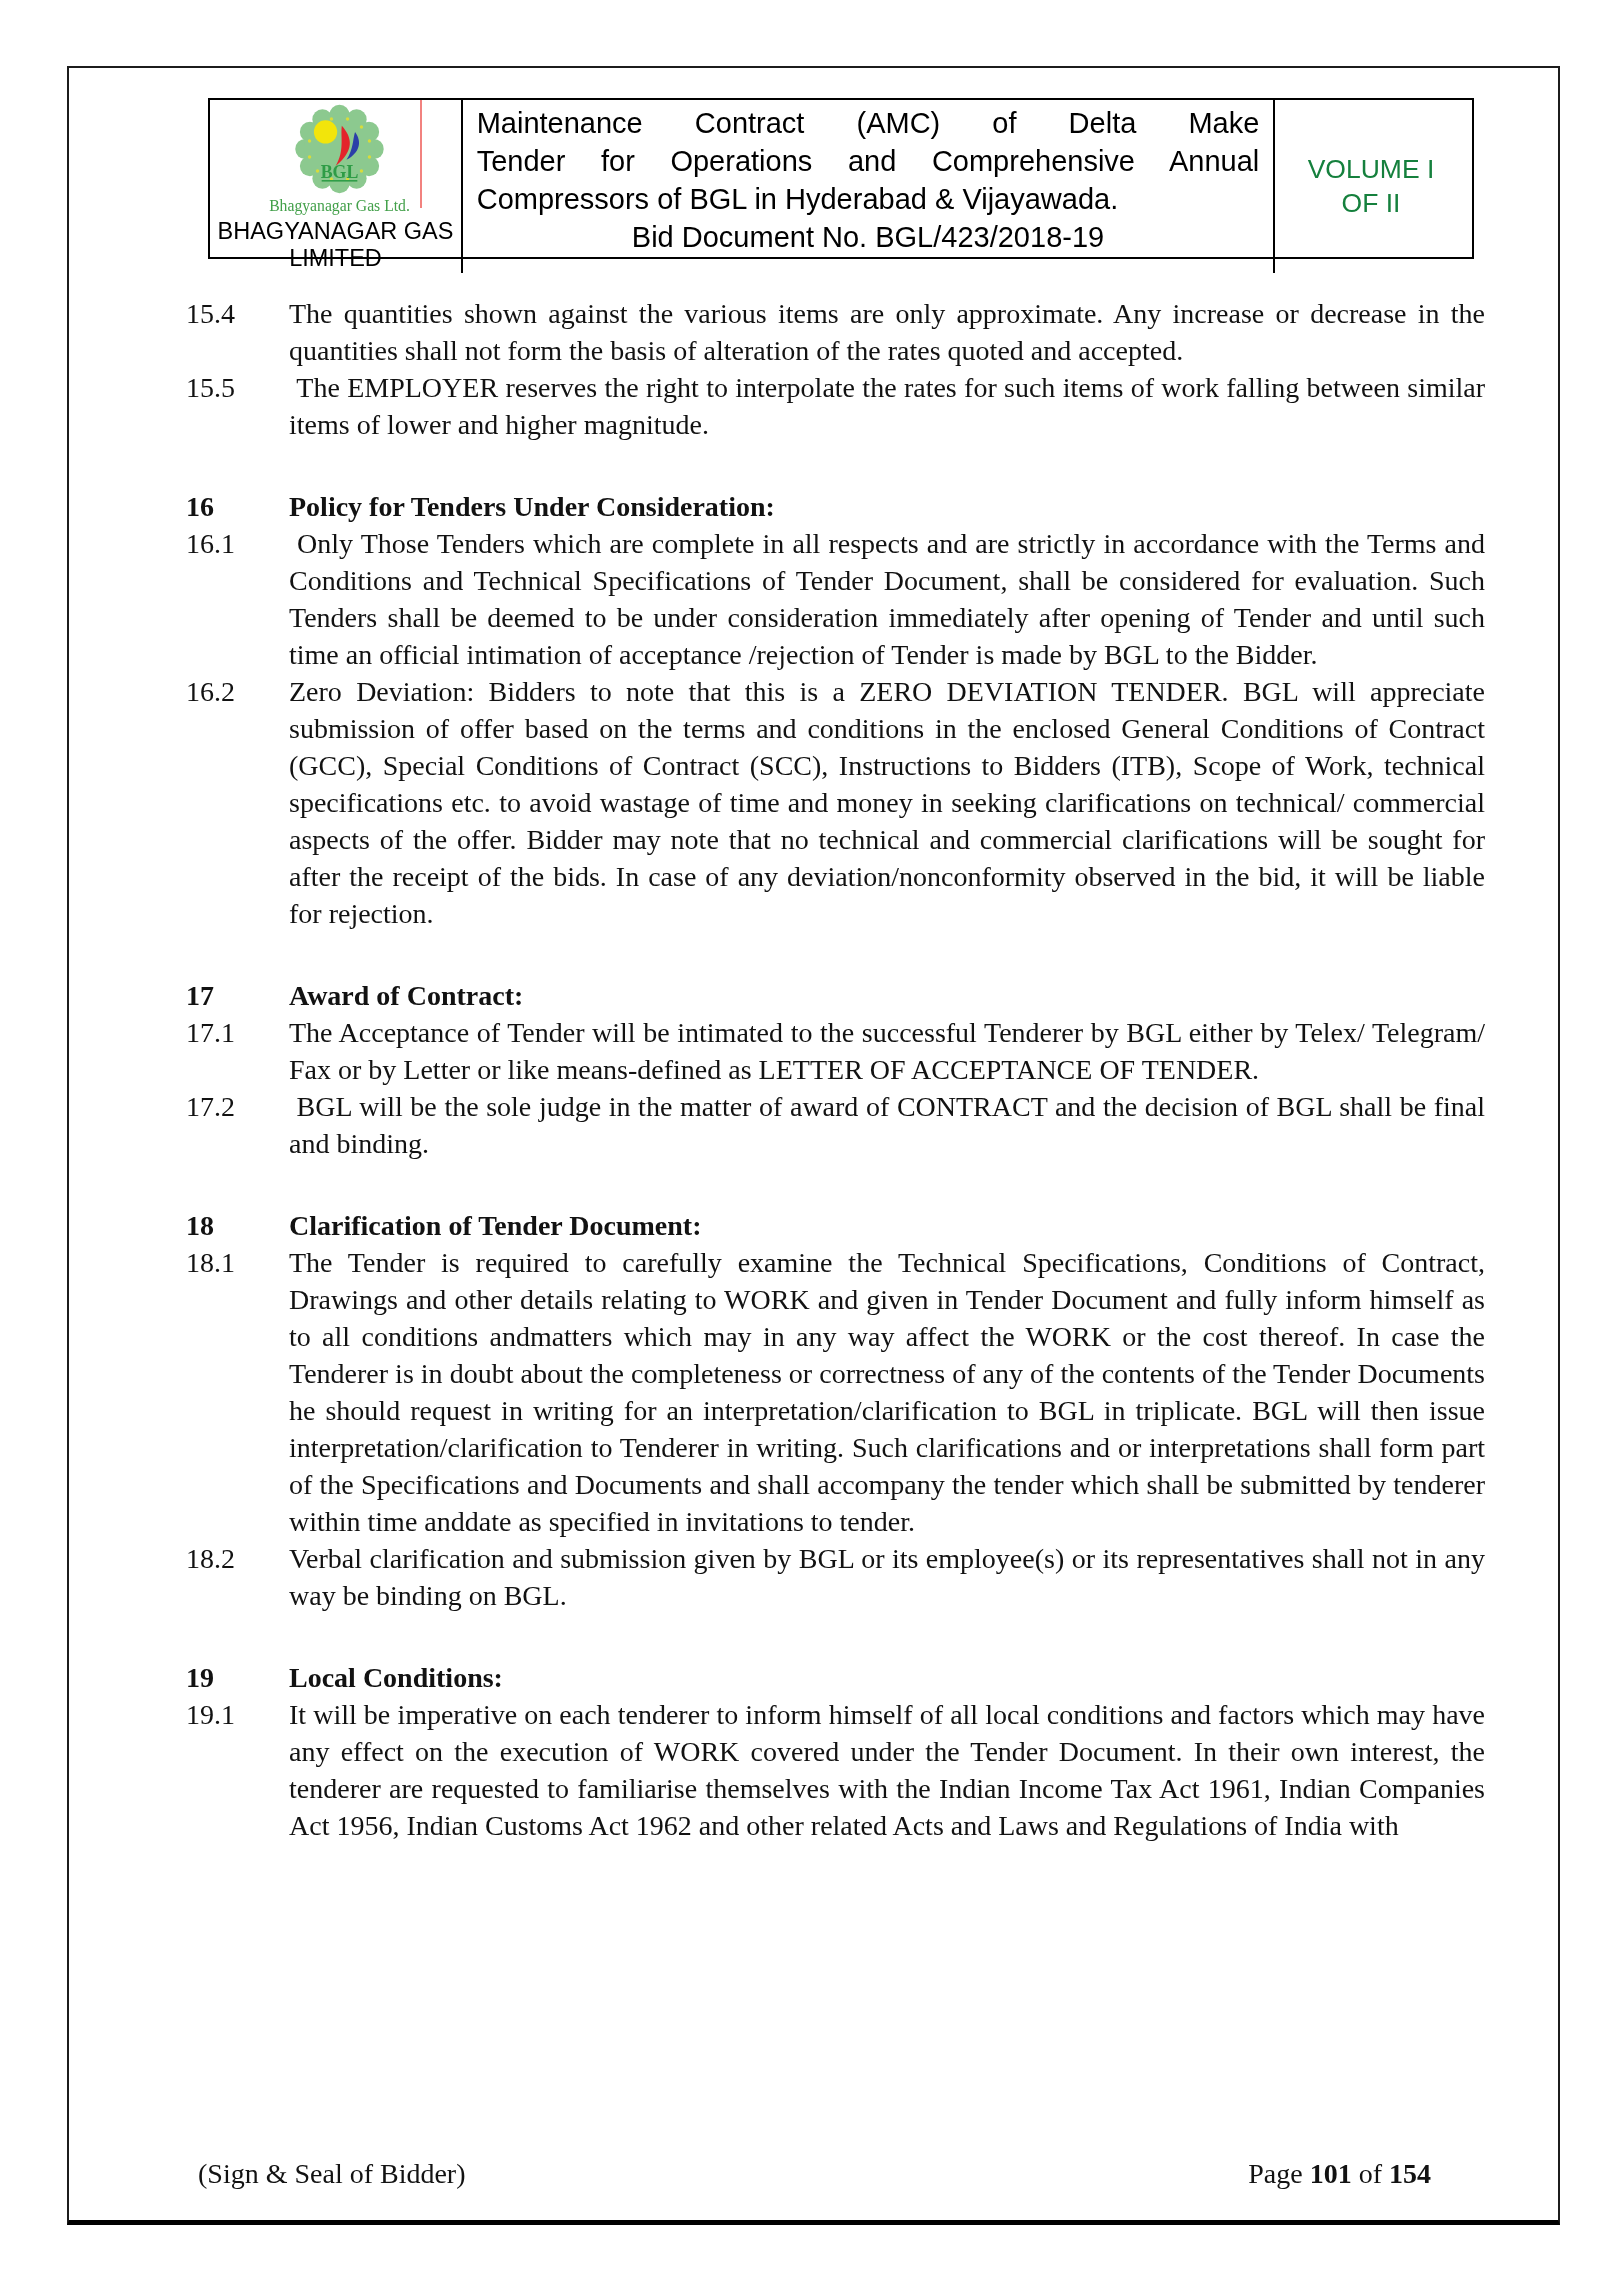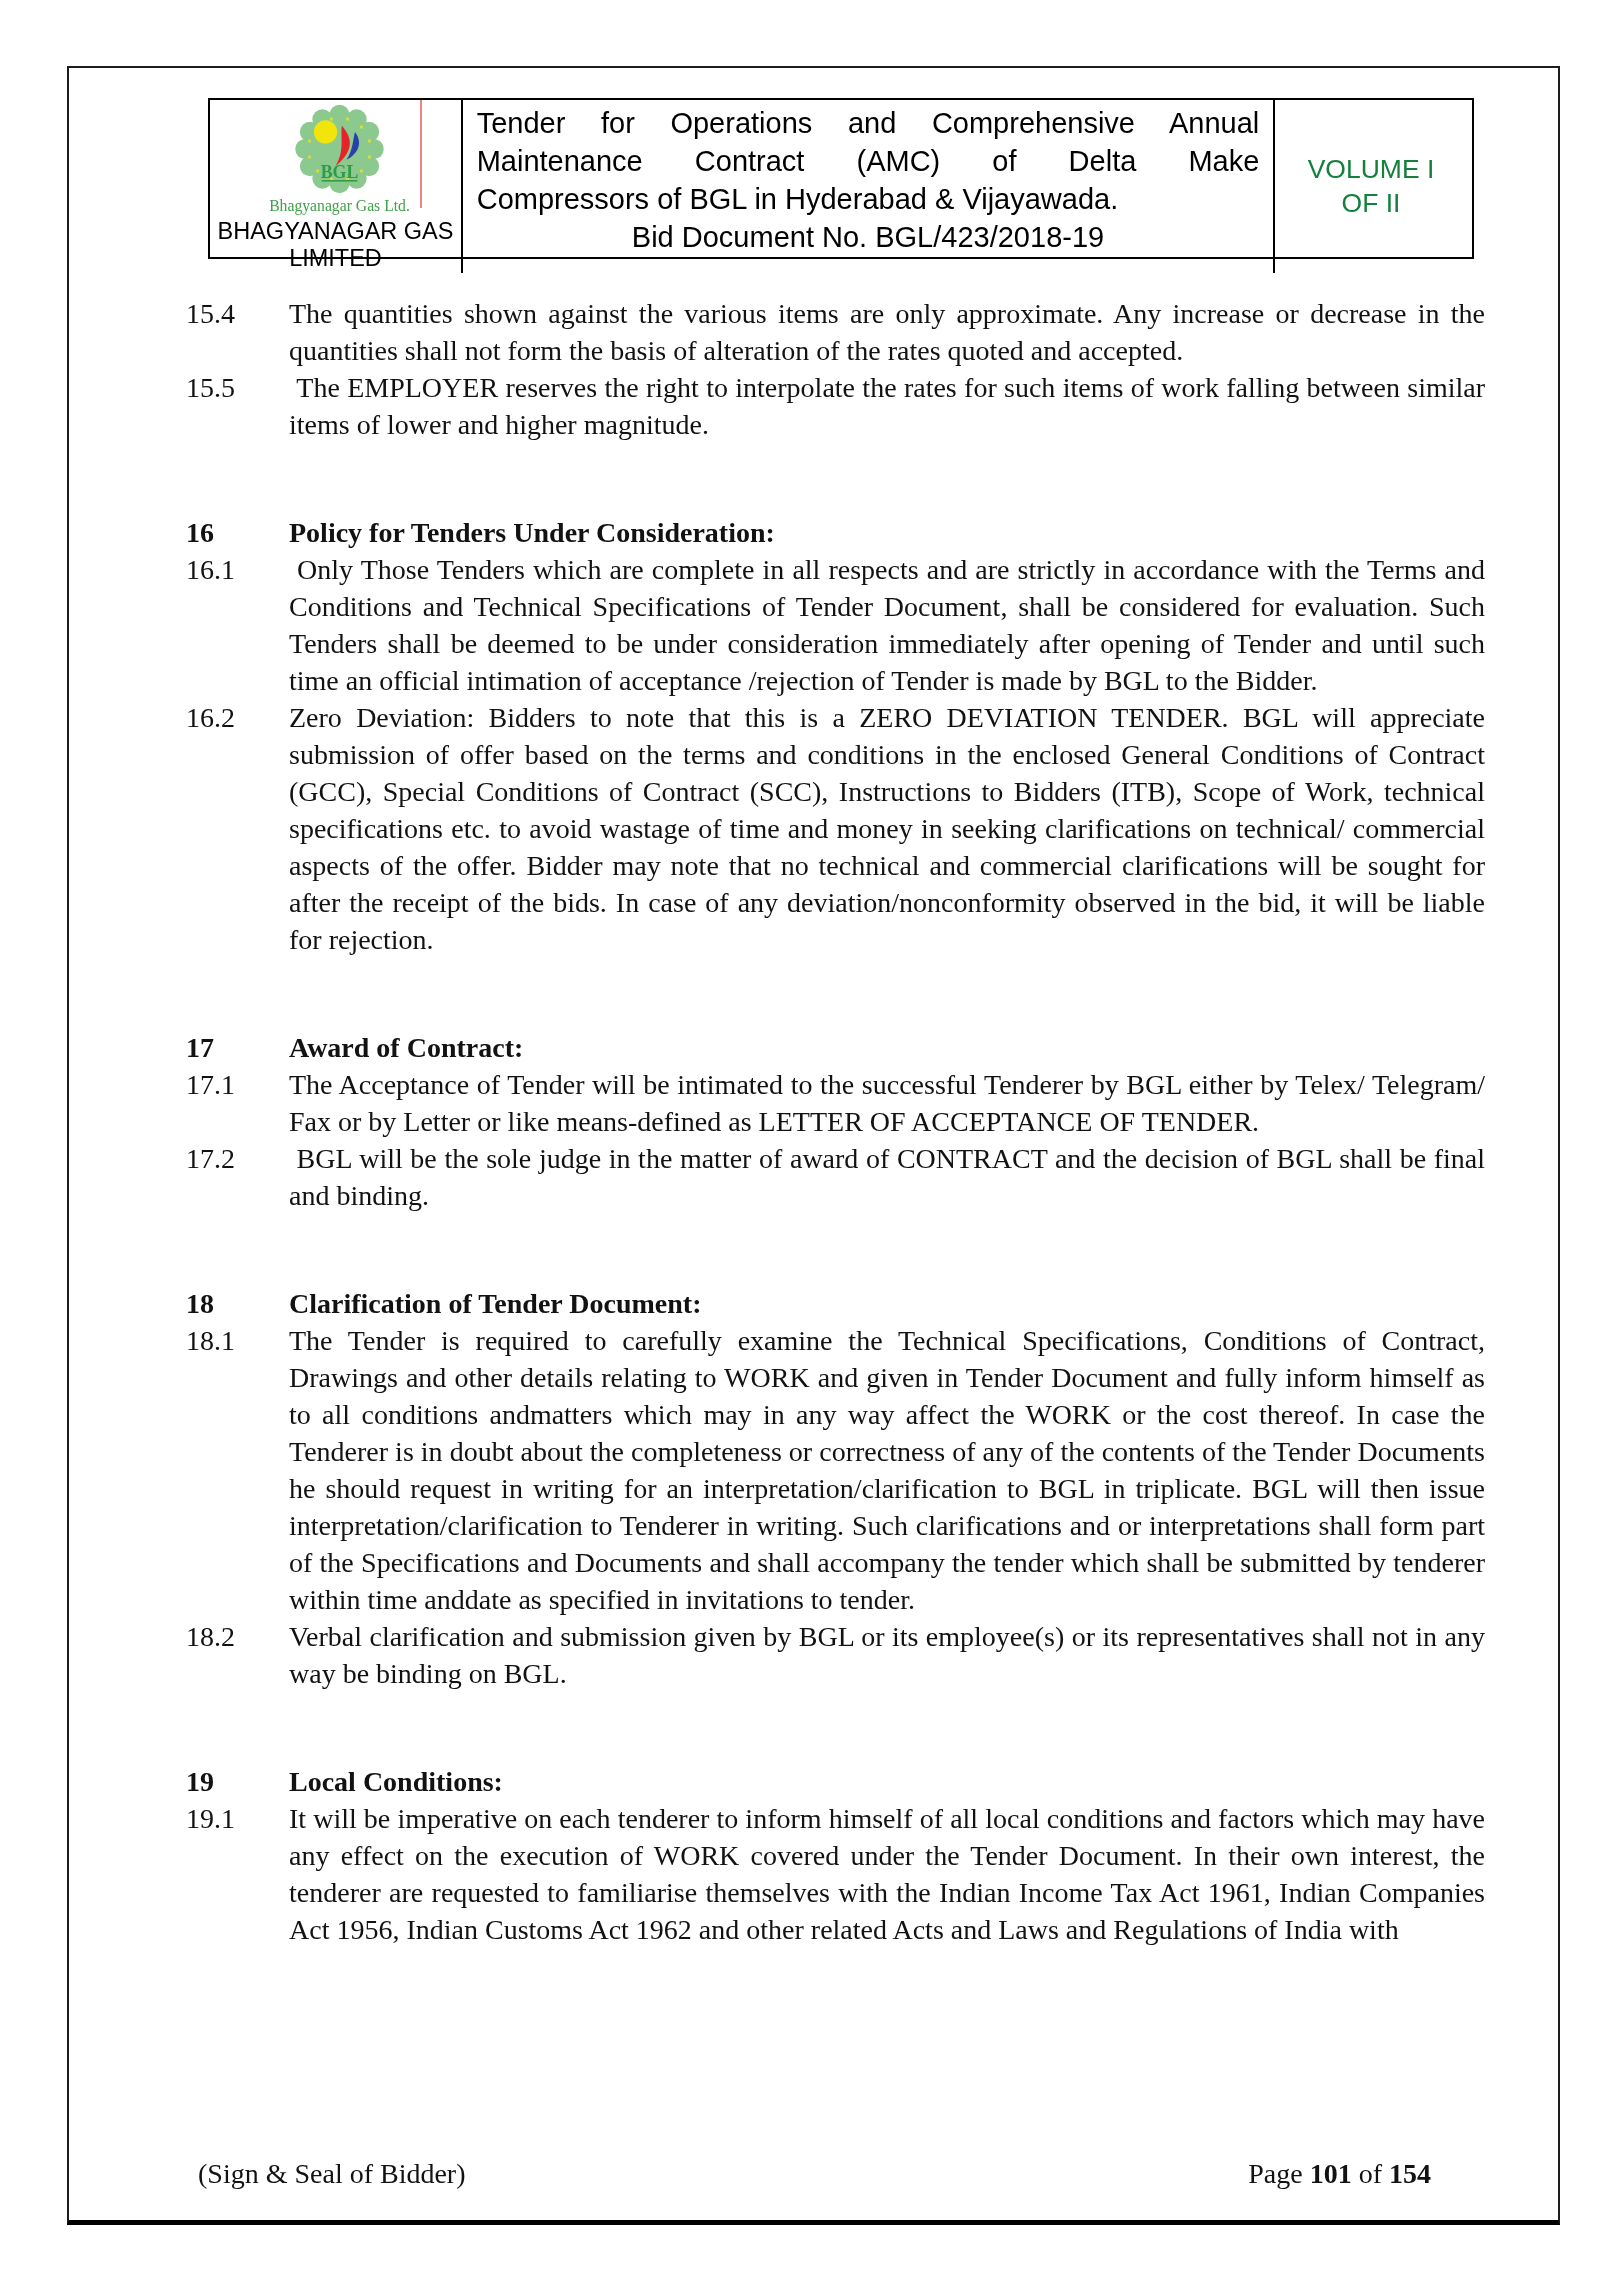--- a/index.html
+++ b/index.html
@@ -28,21 +28,21 @@
   .title-line-center{text-align:center;}
   .logo-wrap{display:inline-block;margin-left:8px;}
   .logo-caption{font-family:"Liberation Serif", serif;font-size:15.7px;line-height:16.7px;color:#43a04a;}
   .org-name{font-family:"Liberation Sans", sans-serif;font-size:23.5px;line-height:27.4px;color:#000;margin-top:2.9px;}
   .red-edge{position:absolute;top:0;right:39px;width:2px;height:108px;background:#f2827f;}
   
   .body-items{position:absolute;left:117px;top:227px;width:1299px;}
   .item{display:grid;grid-template-columns:103px 1fr;}
   .item .num{font-size:28px;line-height:37px;}
   .item .text{font-size:28px;line-height:37px;text-align:justify;white-space:pre-wrap;}
-  .item.heading{margin-top:71px;}
+  .item.heading{margin-top:45px;}
   .item.heading .num,.item.heading .text{font-weight:bold;text-align:left;}
   
   .footer{
     position:absolute;left:129px;right:127px;bottom:29px;
     display:flex;justify-content:space-between;align-items:baseline;
     font-size:28px;line-height:35px;text-align:right;
   }
   .page-ref span{font-weight:normal;}
   .page-ref b{font-weight:bold;}
 </style>
@@ -93,22 +93,22 @@
         </svg>
         <div class="logo-caption">Bhagyanagar Gas Ltd.</div>
       </div>
       <div class="org-name">
         <div>BHAGYANAGAR GAS</div>
         <div>LIMITED</div>
       </div>
     </div>
 
     <div class="cell cell-title">
+      <div class="title-line-justify">Maintenance Contract (AMC) of Delta Make</div>
       <div class="title-line-justify">Tender for Operations and Comprehensive Annual</div>
-      <div class="title-line-justify">Maintenance Contract (AMC) of Delta Make</div>
       <div class="title-line-left">Compressors of BGL in Hyderabad &amp; Vijayawada.</div>
       <div class="title-line-center">Bid Document No. BGL/423/2018-19</div>
     </div>
 
     <div class="cell cell-volume">
       <div>VOLUME I</div>
       <div>OF II</div>
     </div>
   </div>
 

